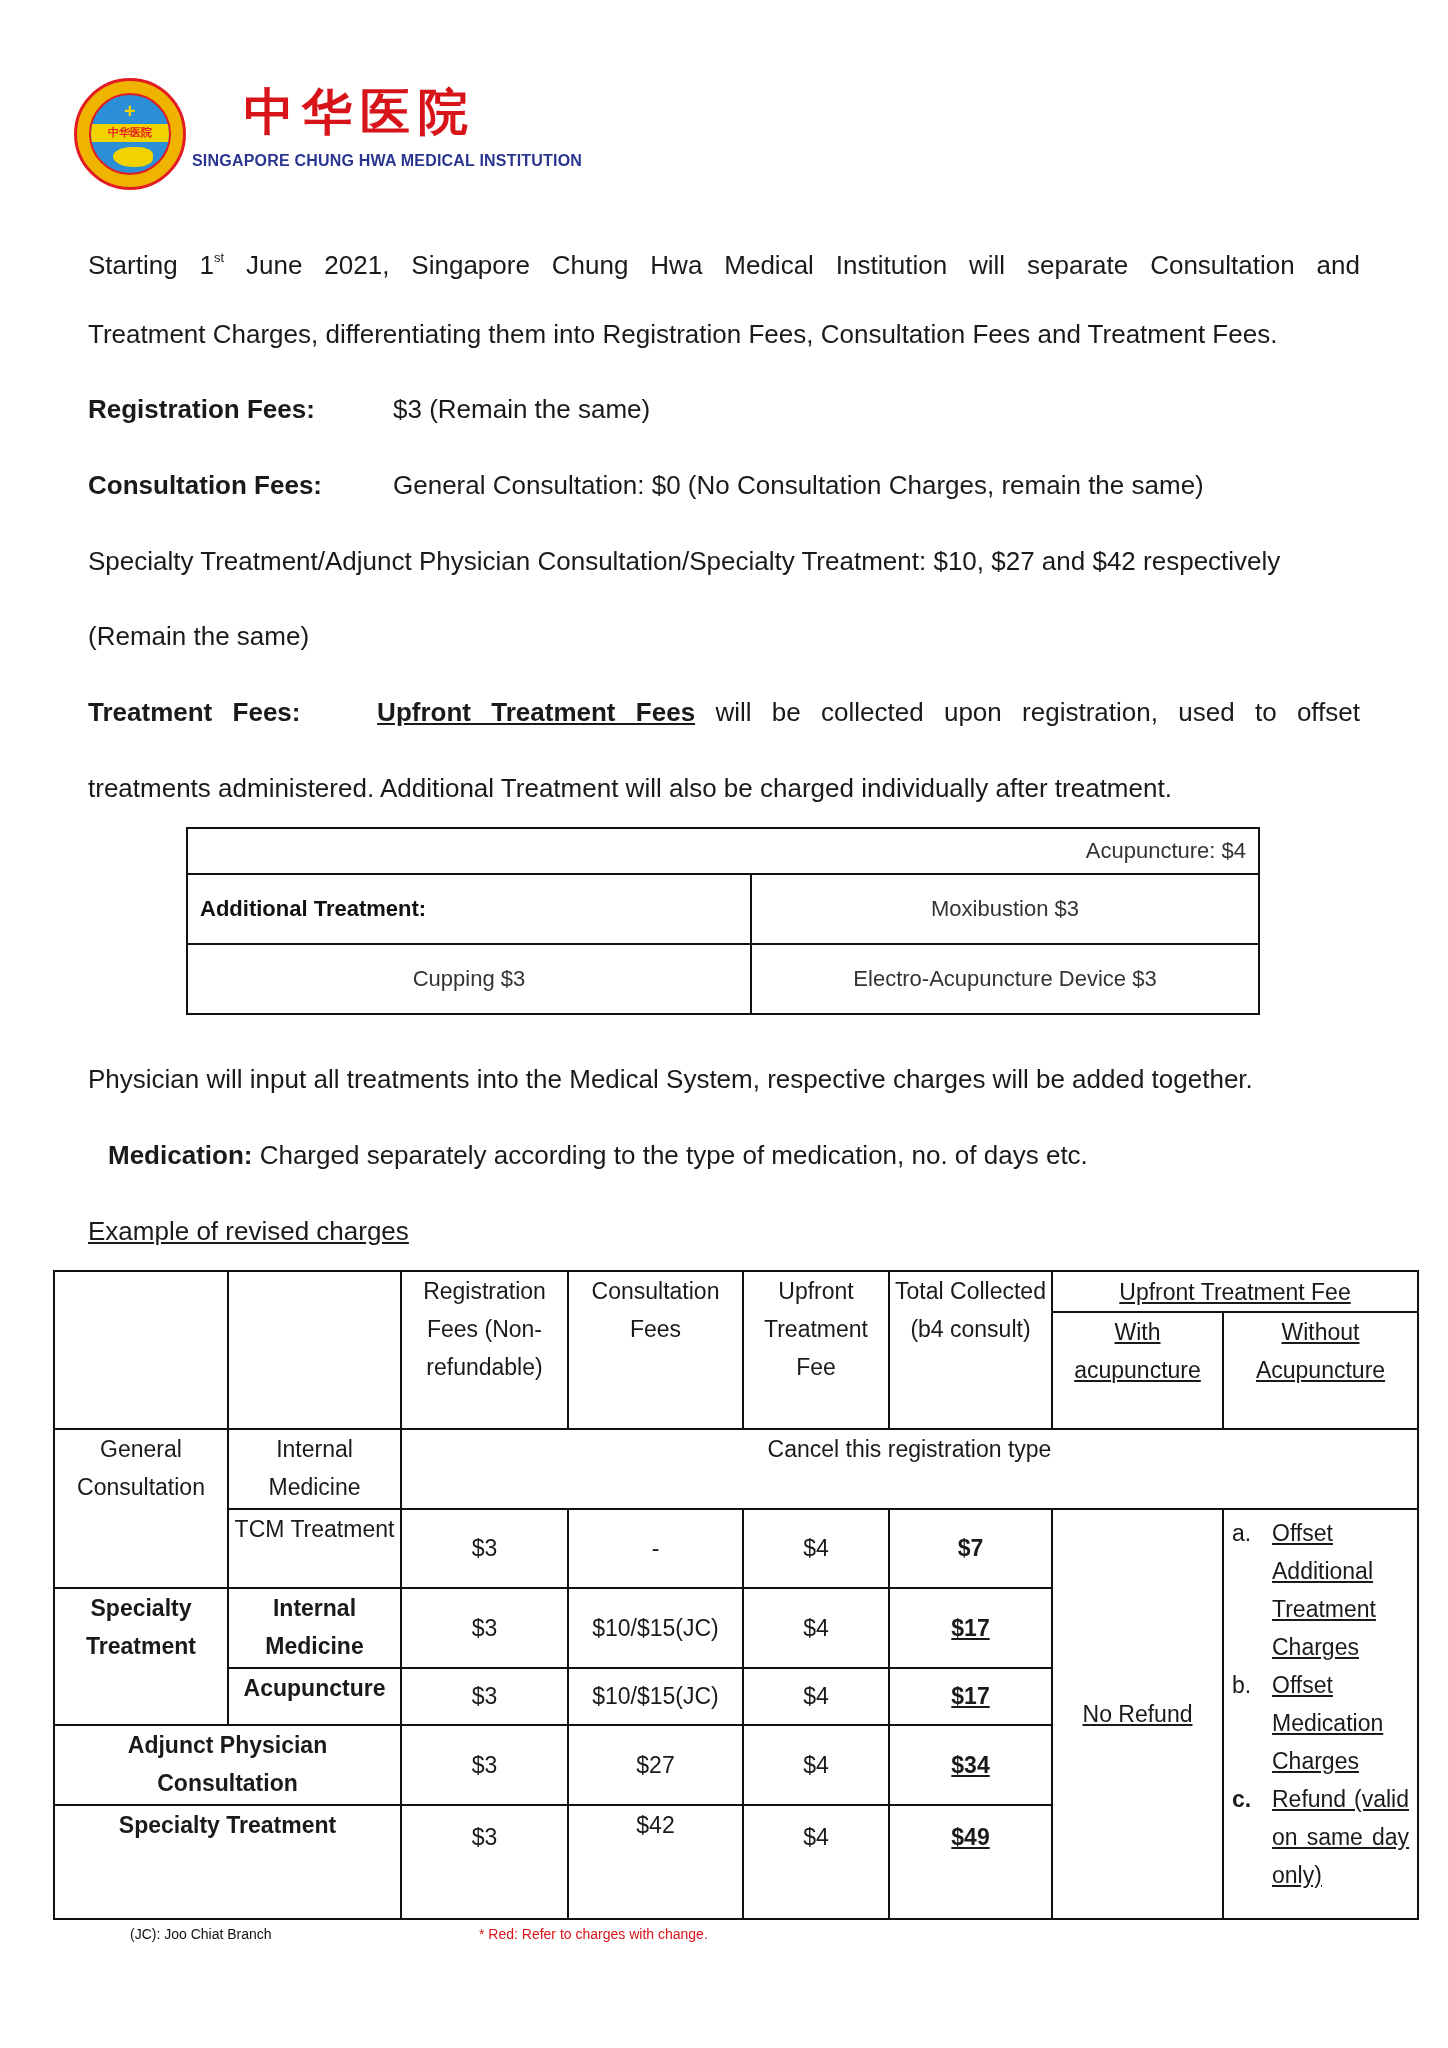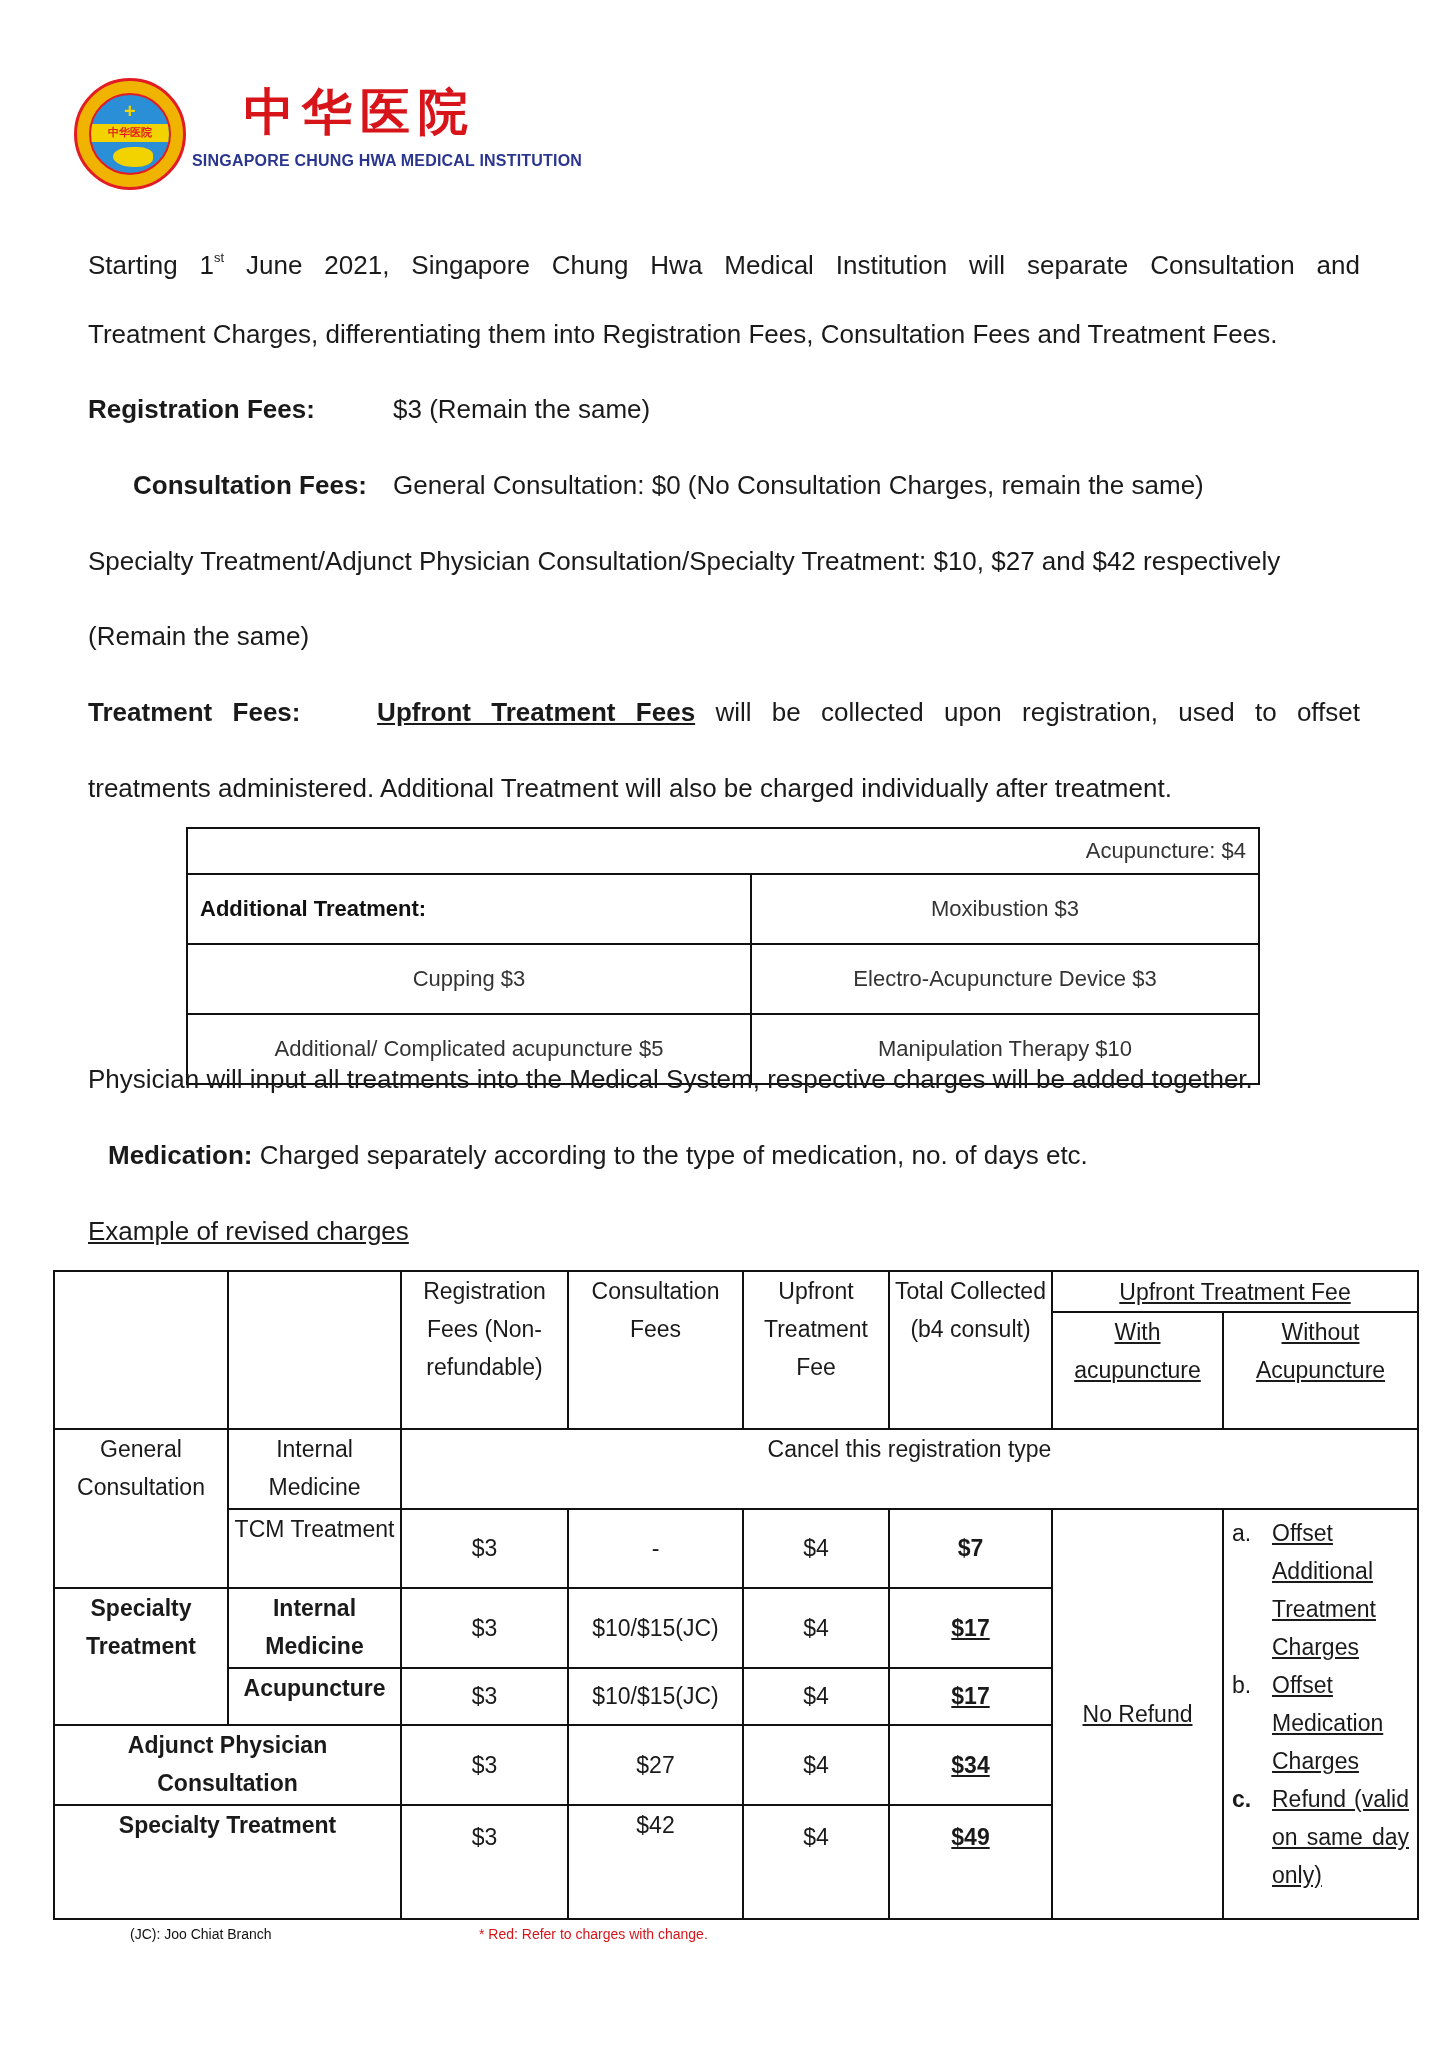--- a/index.html
+++ b/index.html
@@ -56,21 +56,21 @@
 <div class="abs brand-en">SINGAPORE CHUNG HWA MEDICAL INSTITUTION</div>
 
 <div class="abs p just" style="top:242px;">
   <span>Starting 1</span><sup>st</sup><span> June 2021, Singapore Chung Hwa Medical Institution will separate Consultation and</span>
 </div>
 <div class="abs p" style="top:318px;">Treatment Charges, differentiating them into Registration Fees, Consultation Fees and Treatment Fees.</div>
 
 <div class="abs p b" style="top:393px;">Registration Fees:</div>
 <div class="abs p" style="top:393px; left:393px;">$3 (Remain the same)</div>
 
-<div class="abs p b" style="top:469px;margin-left:45px;">Consultation Fees:</div>
+<div class="abs p b" style="top:469px;">Consultation Fees:</div>
 <div class="abs p" style="top:469px; left:393px;">General Consultation: $0 (No Consultation Charges, remain the same)</div>
 <div class="abs p" style="top:545px;">Specialty Treatment/Adjunct Physician Consultation/Specialty Treatment: $10, $27 and $42 respectively</div>
 <div class="abs p" style="top:620px;">(Remain the same)</div>
 
 <div class="abs p just" style="top:696px;">
   <span class="b">Treatment Fees:</span>
   <span style="display:inline-block;width:36px;"></span>
   <span class="b u">Upfront Treatment Fees</span>
   <span>will be collected upon registration, used to offset</span>
 </div>
@@ -81,24 +81,20 @@
       <tr>
     <td colspan="2" class="red" style="text-align:right; height:46px;">Acupuncture: $4</td>
   </tr>
   <tr>
     <td style="width:564px; text-align:left; color:#111; font-weight:bold;">Additional Treatment:</td>
     <td>Moxibustion $3</td>
   </tr>
   <tr>
     <td>Cupping $3</td>
     <td>Electro-Acupuncture Device $3</td>
-  </tr>
-  <tr>
-    <td>Additional/ Complicated acupuncture $5</td>
-    <td>Manipulation Therapy $10</td>
   </tr>
 </tbody>
   </table>
 
 <div class="abs p" style="top:1063px;">Physician will input all treatments into the Medical System, respective charges will be added together.</div>
 <div class="abs p" style="top:1139px;margin-left:20px;">
   <span class="b">Medication:</span><span> Charged separately according to the type of medication, no. of days etc.</span>
 </div>
 <div class="abs p u" style="top:1215px;">Example of revised charges</div>
 

